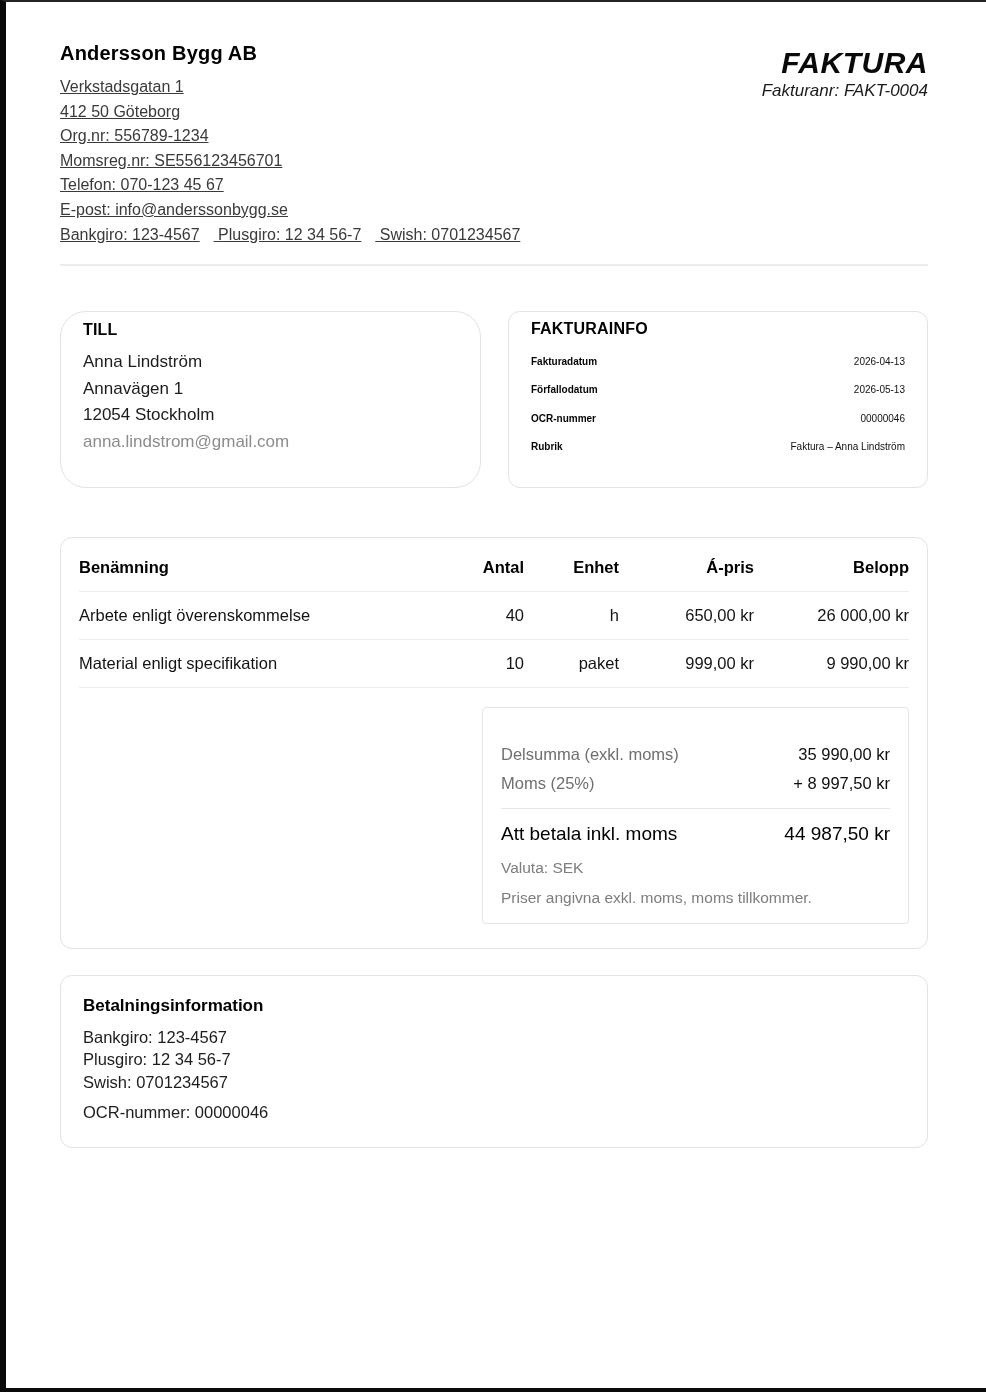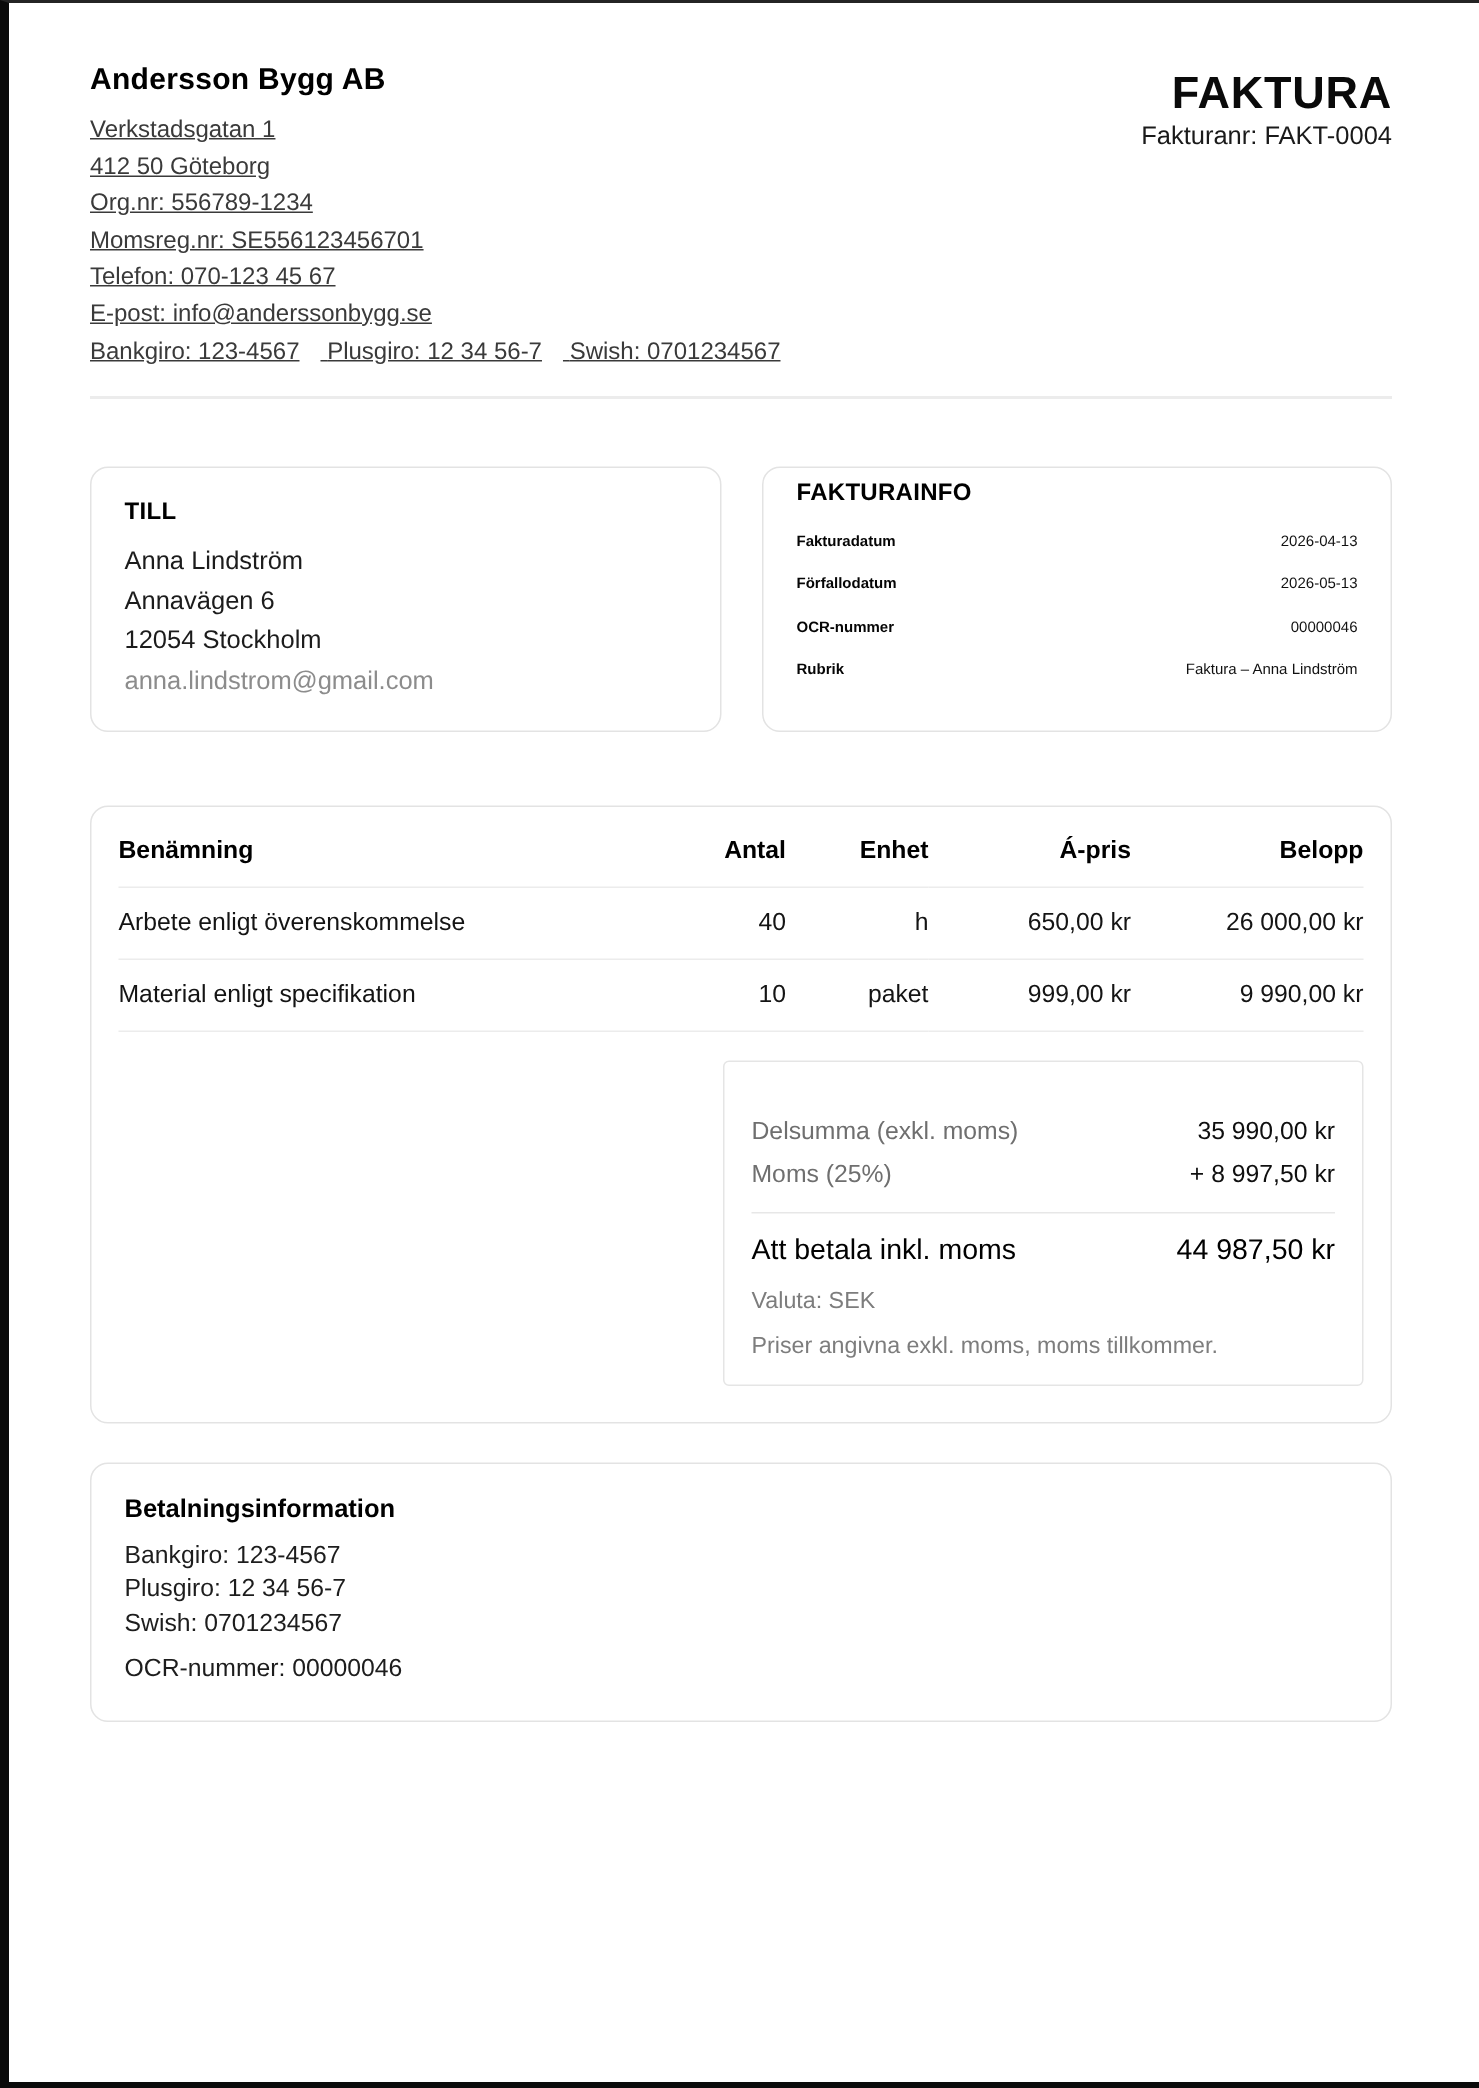--- a/index.html
+++ b/index.html
@@ -34,21 +34,21 @@
   }
   .cline {
     font-size: 16px;
     color: #3a3a3a;
     line-height: 24.6px;
     text-decoration: underline;
   }
   .giro span { margin-right: 14px; }
   .giro span:last-child { margin-right: 0; }
 
-  .doc-block { text-align: right; padding-top: 6px; }
+  .doc-block { text-align: right; padding-top: 6px; font-style: italic; }
   .doc-title {
     font-size: 30px;
     font-weight: bold;
     color: #0a0a0a;
     letter-spacing: 0.5px;
     line-height: 30px;
   }
   .doc-number { font-size: 17px; color: #1a1a1a; margin-top: 3px; }
 
   .divider {
@@ -62,21 +62,21 @@
     border: 1px solid #e3e3e3;
     border-radius: 12px;
     background: #fff;
   }
 
   .two-col {
     margin-top: 45px;
     display: flex;
     gap: 27px;
   }
-  .recipient-card { width: 421px; height: 177px; padding: 21px 22px; }
+  .recipient-card { width: 421px; height: 177px; padding: 9px 22px; border-radius: 26px; }
   .info-card { flex: 1; height: 177px; padding: 8px 22px; }
 
   .card-title {
     font-size: 16px;
     font-weight: bold;
     color: #000;
     margin-bottom: 10px;
     letter-spacing: 0.2px;
   }
   .rline { font-size: 17px; color: #1c1c1c; line-height: 26.5px; }
@@ -166,21 +166,21 @@
         <div class="doc-number">Fakturanr: FAKT-0004</div>
       </div>
     </header>
 
     <hr class="divider">
 
     <section class="two-col">
       <div class="card recipient-card">
         <div class="card-title">TILL</div>
         <div class="rline">Anna Lindström</div>
-        <div class="rline">Annavägen 6</div>
+        <div class="rline">Annavägen 1</div>
         <div class="rline">12054 Stockholm</div>
         <div class="rline email">anna.lindstrom@gmail.com</div>
       </div>
 
       <div class="card info-card">
         <div class="card-title">FAKTURAINFO</div>
         <div class="info-row">
           <span class="info-label">Fakturadatum</span>
           <span class="info-value">2026-04-13</span>
         </div>

